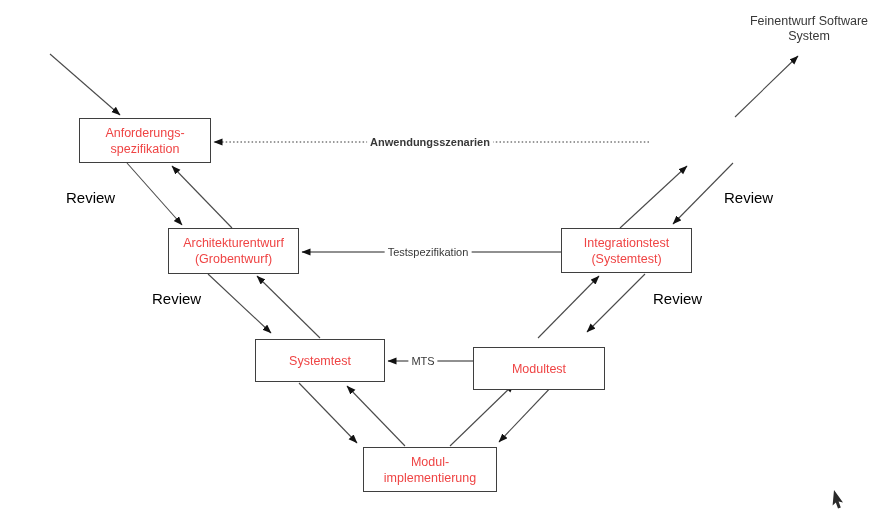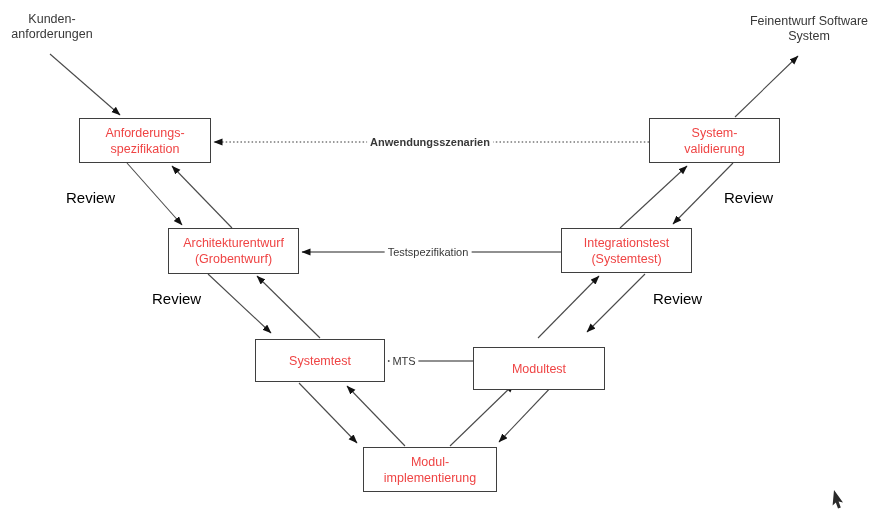--- a/index.html
+++ b/index.html
@@ -58,50 +58,44 @@
     <line x1="620" y1="228" x2="687" y2="166" stroke="#4a4a4a" stroke-width="1.1" marker-end="url(#arr)"></line>
     <line x1="733" y1="163" x2="673" y2="224" stroke="#4a4a4a" stroke-width="1.1" marker-end="url(#arr)"></line>
 
     <path d="M834 490 L843 502.5 L838.6 501.6 L840.8 507.5 L838 508.5 L835.8 502.6 L832.6 505.6 Z" fill="#2a2a2a"></path>
   </svg>
 
   <div class="box" style="left:79px;top:118px;width:132px;height:45px;">
     <span class="txt">Anforderungs-
 spezifikation</span>
   </div>
-  <div class="box" style="left:649px;top:118px;width:131px;height:45px;">
-    <span class="txt">System-
-validierung</span>
-  </div>
   <div class="box" style="left:561px;top:228px;width:131px;height:45px;">
     <span class="txt">Integrationstest
 (Systemtest)</span>
   </div>
   <div class="box" style="left:168px;top:228px;width:131px;height:46px;">
     <span class="txt">Architekturentwurf
 (Grobentwurf)</span>
   </div>
   <div class="box" style="left:255px;top:339px;width:130px;height:43px;">
     <span class="txt">Systemtest</span>
   </div>
   <div class="box" style="left:473px;top:339px;width:132px;height:43px;margin-top:8px;">
     <span class="txt">Modultest</span>
   </div>
   <div class="box" style="left:363px;top:447px;width:134px;height:45px;">
     <span class="txt">Modul-
 implementierung</span>
   </div>
 
-  <div class="flabel" style="left:2px;top:12px;width:100px;">Kunden-
-anforderungen</div>
   <div class="flabel" style="left:746px;top:14px;width:126px;">Feinentwurf Software
 System</div>
 
   <div class="review" style="left:66px;top:190px;">Review</div>
   <div class="review" style="left:152px;top:291px;">Review</div>
   <div class="review" style="left:724px;top:190px;">Review</div>
   <div class="review" style="left:653px;top:291px;">Review</div>
 
   <div class="edge-label" style="left:430px;top:142px;font-weight:bold;">Anwendungsszenarien</div>
   <div class="edge-label" style="left:428px;top:252px;">Testspezifikation</div>
-  <div class="edge-label" style="left:404px;top:361px;text-align:center;">MTS</div>
+  <div class="edge-label" style="left:423px;top:361px;text-align:center;">MTS</div>
 
 </div>
 
 </body></html>

